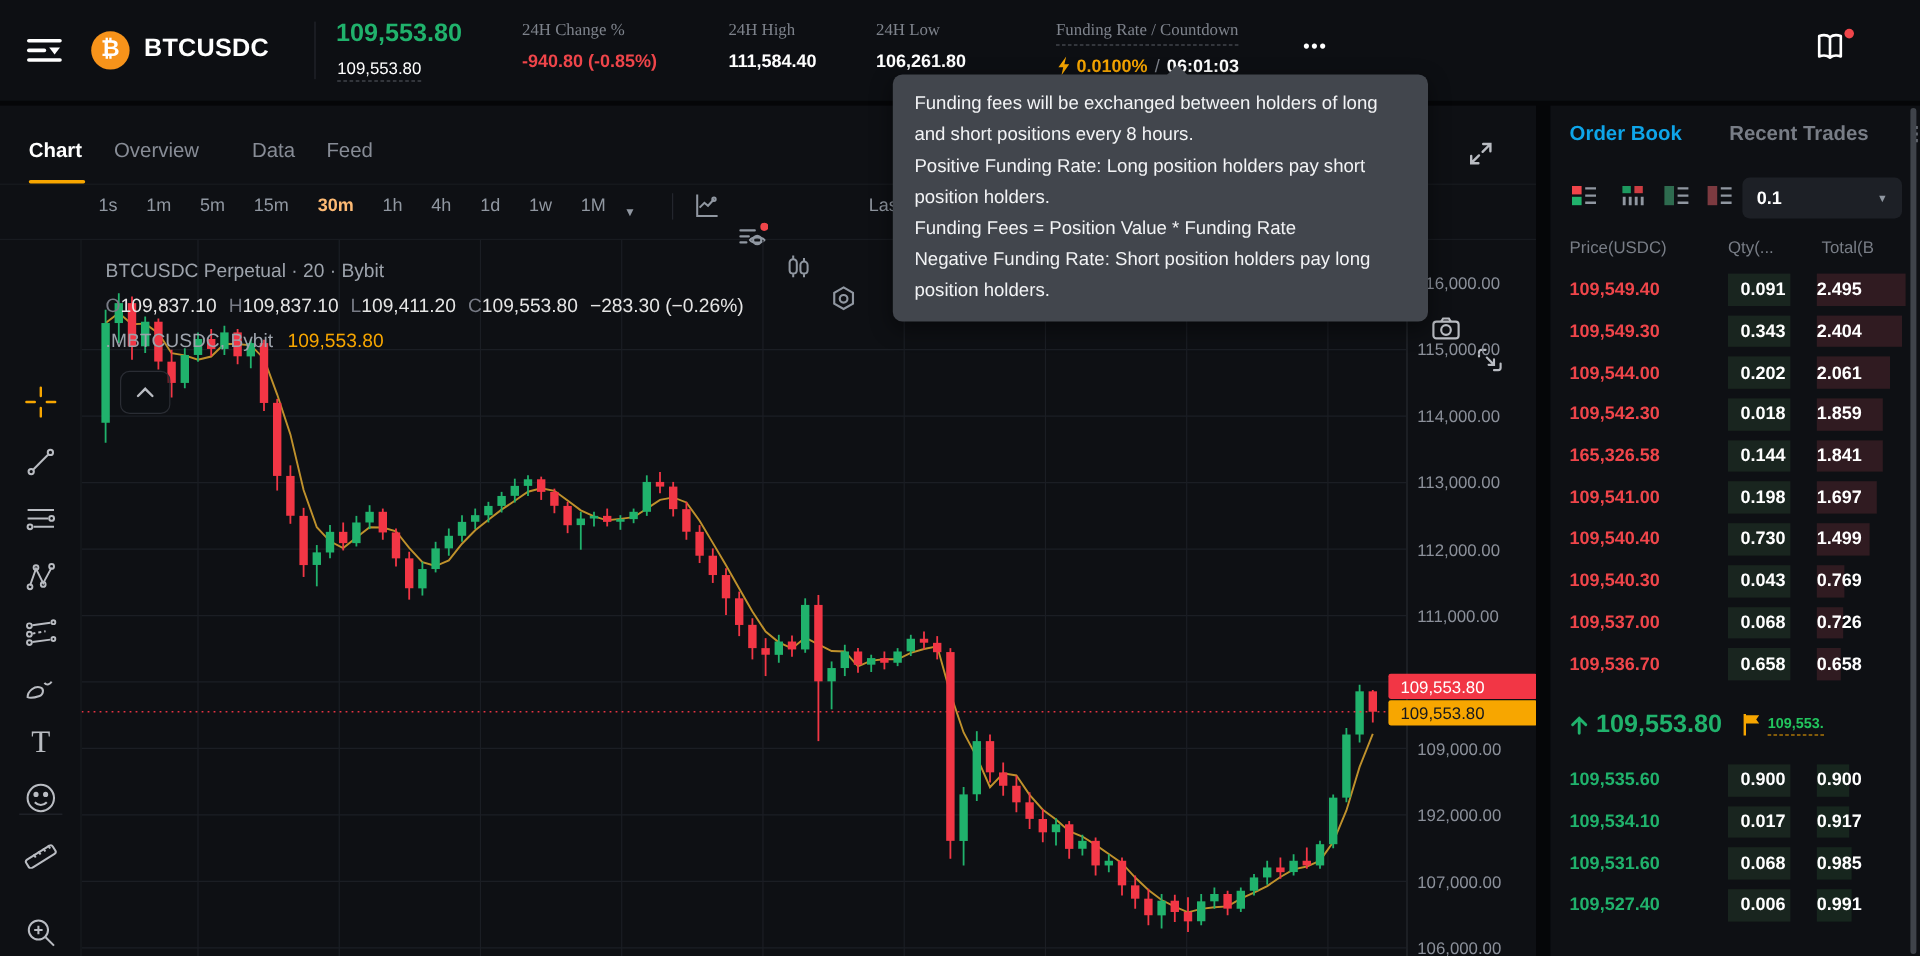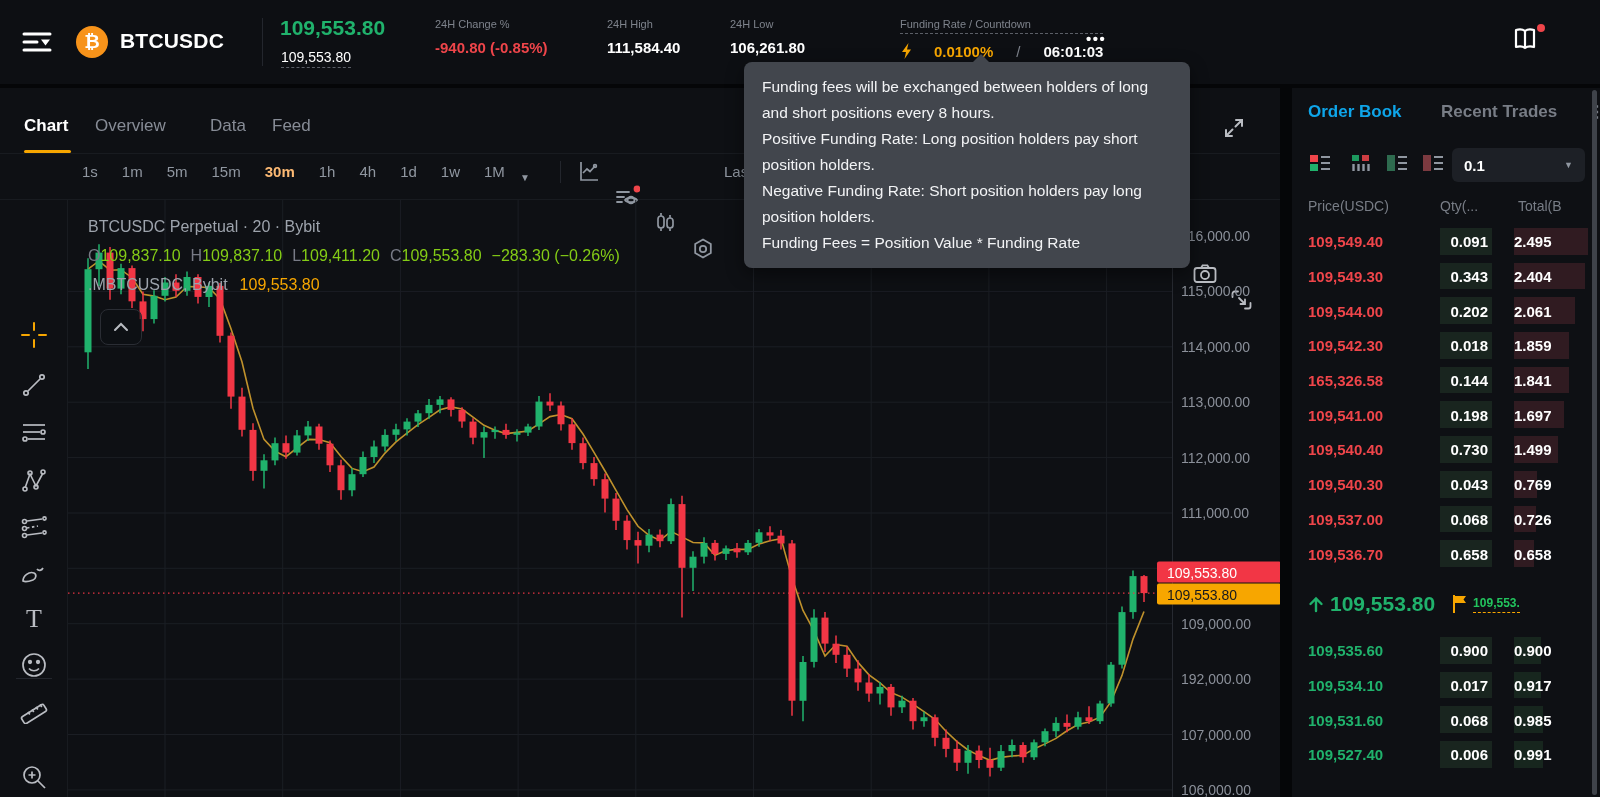--- a/index.html
+++ b/index.html
@@ -9,25 +9,25 @@
 
   
   #header { position:absolute; left:0; top:0; width:1600px; height:84px; background:#0d0f13; }
   .hamburger { left:20px; top:26px; width:36px; height:32px; cursor:pointer; }
   .btc-logo { left:76px; top:26px; width:32px; height:32px; border-radius:50%; background:#f7931a; color:#fff; font-weight:bold; font-size:19px; display:flex; align-items:center; justify-content:center; }
   .symbol { left:120px; top:29px; font-size:21px; font-weight:bold; color:#fff; letter-spacing:.2px; }
   .hdr-divider { left:262px; top:18px; width:1px; height:48px; background:#23262d; }
   .big-price { left:280px; top:16px; font-size:21px; font-weight:bold; color:#20b26c; }
   .sub-price { left:281px; top:49px; font-size:14px; color:#fff; border-bottom:1px dashed #5a5e66; padding-bottom:2px; }
   .stat { top:18px; }
-  .stat .lbl { font-size:11px; color:#7e838c; white-space:nowrap; }
+  .stat .lbl { font-size:14px; color:#7e838c; white-space:nowrap;font-family:Liberation Serif, serif; }
   .stat .val { margin-top:9px; font-size:15px; font-weight:bold; color:#fff; white-space:nowrap; }
   .stat .val.red { color:#ef454a; }
   .funding-lbl { border-bottom:1px dashed #5a5e66; padding-bottom:3px; cursor:help; }
-  .funding-val { display:flex; align-items:flex-start; gap:20px; }
+  .funding-val { display:flex; align-items:flex-start; gap:3px; }
   .fr-rate { color:#f7a600; font-weight:bold; }
   .fr-sep { color:#7e838c; font-weight:normal; padding:0 3px; }
   .hdr-more { left:1086px; top:30px; color:#fff; font-size:15px; letter-spacing:1.5px; font-weight:bold; cursor:pointer; }
   .book-btn { left:1510px; top:26px; width:34px; height:32px; cursor:pointer; }
   .reddot { position:absolute; width:8px; height:8px; border-radius:50%; background:#ef454a; }
 
   
   #chart-panel { position:absolute; left:0; top:88px; width:1280px; height:709px; background:#0e1014; overflow:hidden; }
   #tabs-row { position:absolute; left:0; top:12px; width:100%; height:54px; border-bottom:1px solid #181b20; }
   .tab { position:absolute; top:16px; font-size:17px; color:#878c96; cursor:pointer; }
@@ -45,21 +45,21 @@
 
   
   #draw-tools { position:absolute; left:0; top:112px; width:68px; height:597px; border-right:1px solid #181b20; }
   .dtool { position:absolute; left:17px; width:34px; height:34px; display:flex; align-items:center; justify-content:center; cursor:pointer; }
   .dtool-div { position:absolute; left:16px; width:36px; height:1px; background:#23262d; }
 
   
   #legend { position:absolute; left:88px; top:130px; z-index:5; }
   .lg-title { font-size:16px; color:#9da3ac; }
   .lg-ohlc { margin-top:11px; font-size:16px; color:#787b86; white-space:nowrap; }
-  .lg-ohlc b { font-weight:normal; color:#84cc16; margin-right:10px;text-align:center; }
+  .lg-ohlc b { font-weight:normal; color:#e5e5e5; margin-right:10px;text-align:center; }
   .lg-overlay { margin-top:11px; font-size:16px; color:#9da3ac; }
   .lg-overlay b { font-weight:normal; color:#f7a600; margin-left:12px; }
   #collapse-btn { position:absolute; left:100px; top:221px; width:42px; height:36px; border:1px solid #2a2d34; border-radius:8px; background:rgba(14,16,20,.6); display:flex; align-items:center; justify-content:center; cursor:pointer; z-index:5; }
 
   
   #y-axis { position:absolute; left:1172px; top:112px; width:108px; height:597px; border-left:1px solid #272a31; }
   .ylab { position:absolute; left:8px; font-size:14px; color:#8b909a; white-space:nowrap; transform:translateY(-50%); }
   .ptag { position:absolute; left:-16px; width:124px; height:21px; font-size:14px; display:flex; align-items:center; padding-left:10px; transform:translateY(-50%); border-radius:2px; font-weight:normal; }
   .ptag.last { background:#f23645; color:#fff; z-index:3; }
   .ptag.index { background:#f7a600; color:#16181d; z-index:3; }
@@ -126,21 +126,21 @@
       <div class="val red">-940.80 (-0.85%)</div>
     </div>
     <div class="abs stat" style="left:607px">
       <div class="lbl">24H High</div>
       <div class="val">111,584.40</div>
     </div>
     <div class="abs stat" style="left:730px">
       <div class="lbl">24H Low</div>
       <div class="val">106,261.80</div>
     </div>
-    <div class="abs stat" style="left:900px">
+    <div class="abs stat" style="left:880px">
       <div class="lbl funding-lbl">Funding Rate / Countdown</div>
       <div class="val funding-val">
         <svg class="icon" width="14" height="16" viewBox="0 0 14 16">
             <path d="M8.5 0 2 9h4l-1.5 7L11 6.5H7z" fill="#f7a600"></path>
           </svg>
         <span class="fr-rate">0.0100%</span>
         <span class="fr-sep">/</span>
         <span>06:01:03</span>
       </div>
     </div>
@@ -769,17 +769,17 @@
           <span class="ob-total">0.991</span>
         </div>
       </div>
   </div>
 
   <div id="ob-scroll"></div>
 
   <div id="tooltip">
     <div class="tline">Funding fees will be exchanged between holders of long and short positions every 8 hours.</div>
     <div class="tline">Positive Funding Rate: Long position holders pay short position holders.</div>
+    <div class="tline">Funding Fees = Position Value * Funding Rate</div>
     <div class="tline">Negative Funding Rate: Short position holders pay long position holders.</div>
-    <div class="tline">Funding Fees = Position Value * Funding Rate</div>
   </div>
 
 </div>
 
 </body></html>

